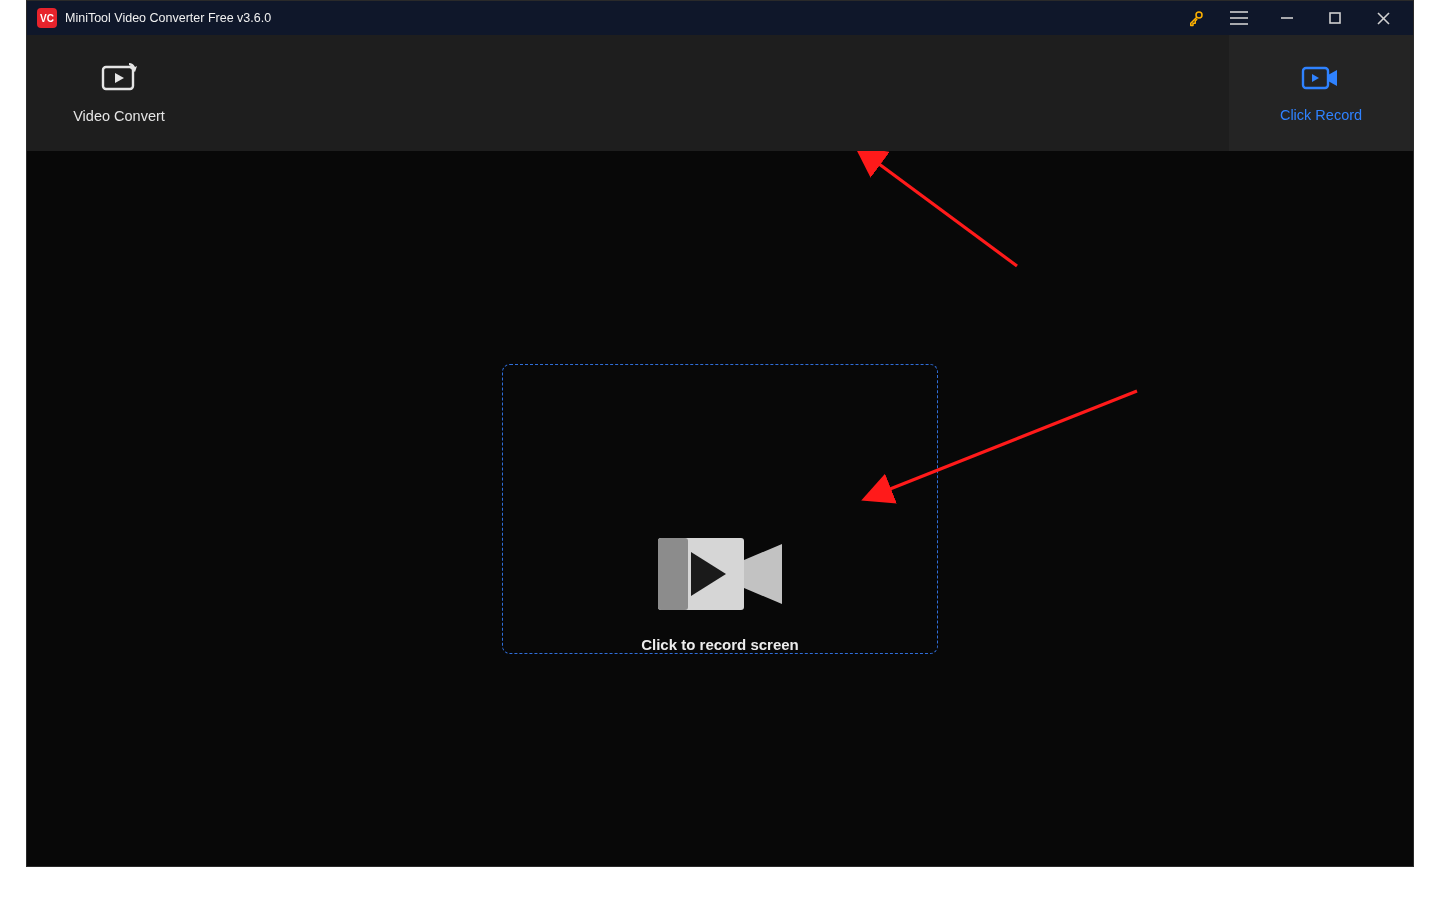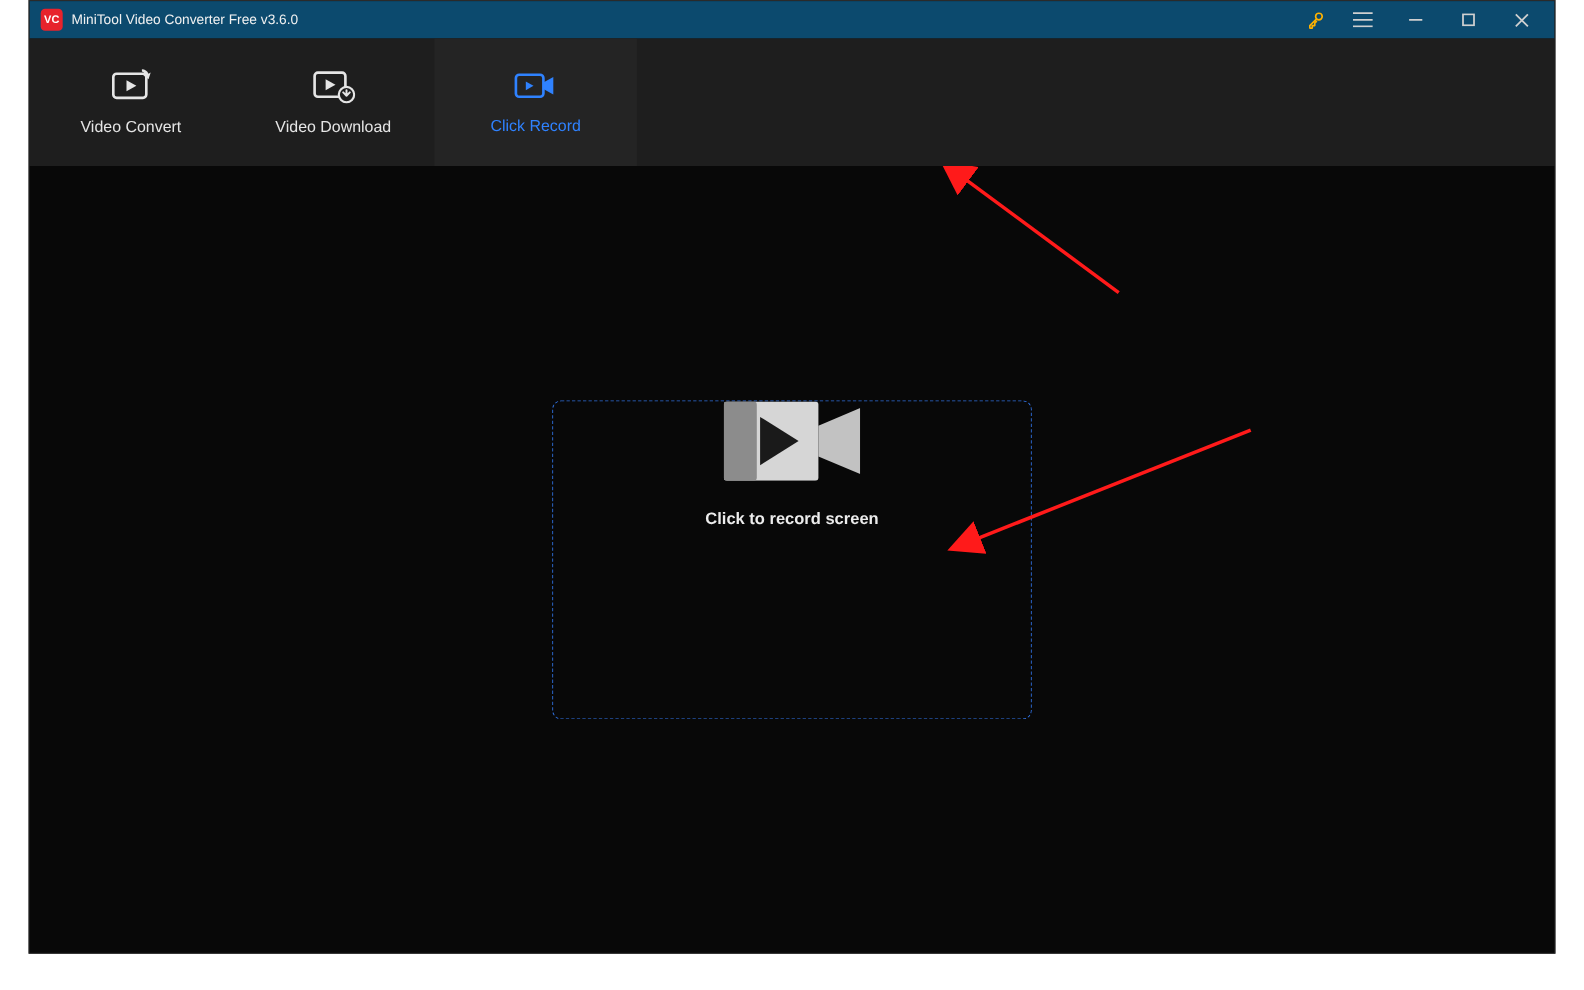--- a/index.html
+++ b/index.html
@@ -1,35 +1,35 @@
 <!DOCTYPE html>
 <html><head>
   <meta charset="utf-8">
   <style>
     * { margin:0; padding:0; box-sizing:border-box; }
     html, body { width:1440px; height:900px; overflow:hidden; font-family:"Segoe UI",Arial,Helvetica,sans-serif; background:#fff; }
     .window { width:1388px; height:867px; margin:0 auto; background:#0c0c0c; position:relative; border:1px solid #2a2a2a; }
     
-    .titlebar { height:34px; display:flex; align-items:center; justify-content:space-between; padding:0 8px 0 10px; background:#0c4a6e; }
+    .titlebar { height:34px; display:flex; align-items:center; justify-content:space-between; padding:0 8px 0 10px; background:#0f172a; }
     .brand { display:flex; align-items:center; gap:8px; }
     .brand-logo { width:20px; height:20px; border-radius:4px; background:#e7232c; display:flex; align-items:center; justify-content:center; color:#fff; font-size:10px; font-weight:700; }
     .brand-title { color:#f1f1f1; font-size:12.5px;text-align:right; }
     .win-controls { display:flex; align-items:center; gap:4px; }
     .win-btn { width:44px; height:30px; display:flex; align-items:center; justify-content:center; color:#cfcfcf; cursor:pointer; }
     .key-btn { width:34px; height:30px; display:flex; align-items:center; justify-content:center; color:#ffb200; cursor:pointer; }
     
-    .tabbar { height:116px; background:#1e1e1e; display:flex; justify-content:flex-start; align-items:stretch; }
+    .tabbar { height:116px; background:#1e1e1e; display:flex; justify-content:space-between; align-items:stretch; }
     .tab { width:184px; display:flex; flex-direction:column; align-items:center; justify-content:center; gap:14px; color:#e5e5e5; cursor:pointer; }
     .tab-label { font-size:14.5px; }
     .tab.active { background:#242424; }
     .tab.active .tab-label { color:#2f82ff; }
     .tab.active svg { fill:#2f82ff; }
     
     .main { position:relative; height:calc(100% - 34px - 116px); background:#080808; }
-    .record-area { position:absolute; left:50%; top:50%; transform:translate(-50%, -50%); width:436px; height:290px; border:1.6px dashed #2f6dd8; border-radius:8px; display:flex; flex-direction:column; align-items:center; justify-content:flex-start; gap:26px; cursor:pointer; }
+    .record-area { position:absolute; left:50%; top:50%; transform:translate(-50%, -50%); width:436px; height:290px; border:1.6px dashed #2f6dd8; border-radius:8px; display:flex; flex-direction:column; align-items:center; justify-content:flex-end; gap:26px; cursor:pointer; }
     .record-text { color:#ececec; font-size:15px; font-weight:600; }
     svg { display:block; }
     
     .arrow { position:absolute; pointer-events:none; }
   </style>
 </head>
 <body>
 
 <div class="window">
 
@@ -73,29 +73,20 @@
 
   <div class="tabbar">
     <div class="tab">
       <svg width="38" height="32" viewBox="0 0 38 32" fill="#e5e5e5">
           <rect x="3" y="5" width="30" height="22" rx="3" fill="none" stroke="#e5e5e5" stroke-width="2.4"></rect>
           <polygon points="15,11 15,21 24,16"></polygon>
           <path d="M29 1a7 7 0 0 1 6 4l2-1-2 6-5-4 2-0.5A4.5 4.5 0 0 0 29 3"></path>
         </svg>
       <span class="tab-label">Video Convert</span>
     </div>
-    <div class="tab">
-      <svg width="40" height="32" viewBox="0 0 40 32" fill="#e5e5e5">
-          <rect x="3" y="4" width="28" height="22" rx="3" fill="none" stroke="#e5e5e5" stroke-width="2.4"></rect>
-          <polygon points="13,10 13,20 22,15"></polygon>
-          <circle cx="32" cy="24" r="7" fill="#1e1e1e" stroke="#e5e5e5" stroke-width="2"></circle>
-          <path d="M32 20v5m0 0l-3-3m3 3l3-3" stroke="#e5e5e5" stroke-width="1.8" fill="none" stroke-linecap="round" stroke-linejoin="round"></path>
-        </svg>
-      <span class="tab-label">Video Download</span>
-    </div>
     <div class="tab active">
       <svg width="40" height="30" viewBox="0 0 40 30" fill="#2f82ff">
           <rect x="2" y="5" width="25" height="20" rx="3" fill="none" stroke="#2f82ff" stroke-width="2.4"></rect>
           <polygon points="11,11 11,19 18,15"></polygon>
           <path d="M27 12 L36 7 L36 23 L27 18 Z"></path>
         </svg>
       <span class="tab-label">Click Record</span>
     </div>
   </div>
 

